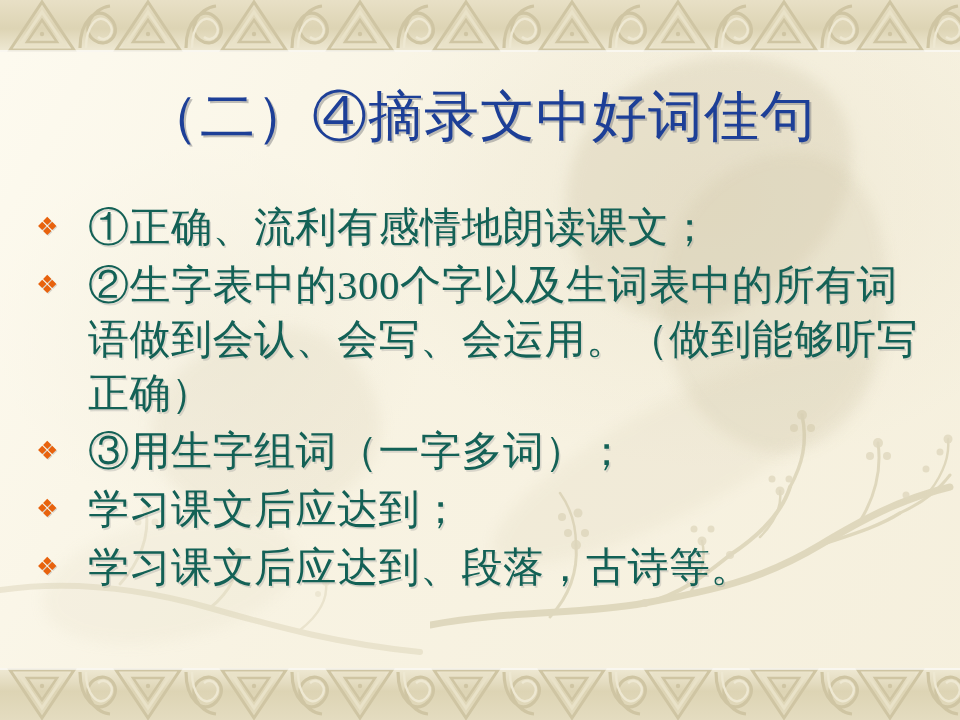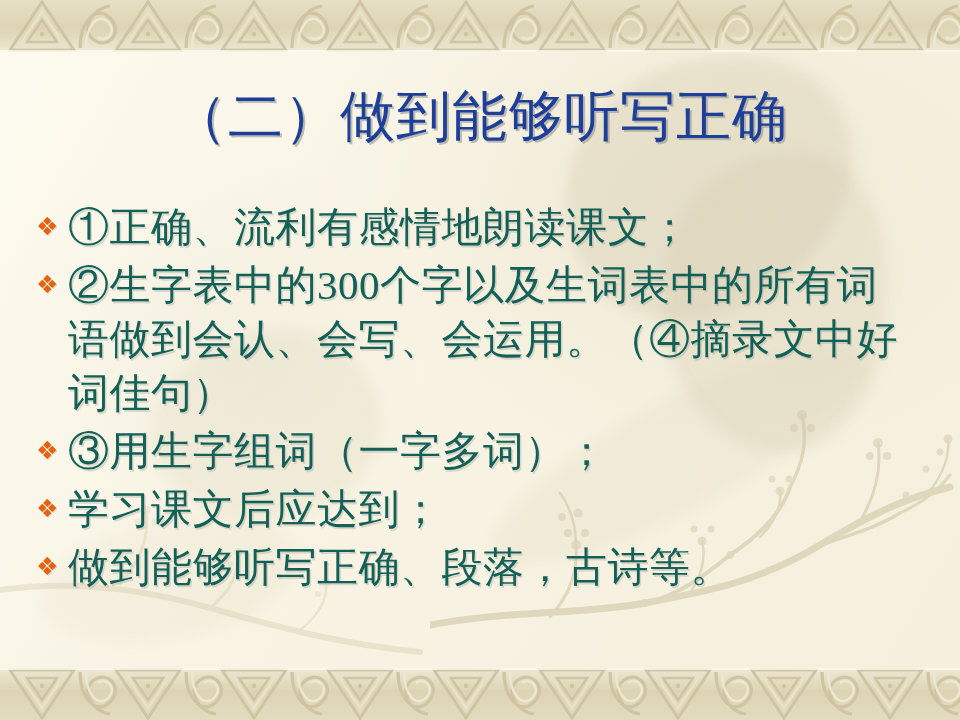--- a/index.html
+++ b/index.html
@@ -117,20 +117,21 @@
     text-shadow: 1px 1px 0 rgba(150,150,150,0.35);
     user-select: none;
   }
   .bullet-text {
     flex: 1 1 auto;
     font-size: 41px;
     line-height: 54px;
     color: #136156;
     text-shadow: 1.5px 1.5px 0 rgba(150,150,150,0.30);
     letter-spacing: 0.5px;
+    margin-left: 20px;
   }
   .bullet-text.wrap { max-width: 838px; }
 </style>
 </head>
 <body>
 
 <div id="slide">
 
   <div class="bg-base"></div>
   <div class="wm-brush wm-b1"></div>
@@ -270,43 +271,43 @@
           <use href="#knot-dn" x="714" y="0"></use>
         <use href="#tri-dn" x="752" y="0"></use>
           <use href="#knot-dn" x="820" y="0"></use>
         <use href="#tri-dn" x="858" y="0"></use>
           <use href="#knot-dn" x="926" y="0"></use>
       </g>
     </svg>
     <div class="band-edge"></div>
   </div>
 
-  <div class="title">（二）做到能够听写正确</div>
+  <div class="title">（二）④摘录文中好词佳句</div>
 
   <div class="bullets">
 
     <div class="bullet-row">
       <span class="bullet-mark">❖</span>
       <span class="bullet-text">①正确、流利有感情地朗读课文；</span>
     </div>
 
     <div class="bullet-row">
       <span class="bullet-mark">❖</span>
-      <span class="bullet-text wrap">②生字表中的300个字以及生词表中的所有词语做到会认、会写、会运用。（④摘录文中好词佳句）</span>
+      <span class="bullet-text wrap">②生字表中的300个字以及生词表中的所有词语做到会认、会写、会运用。（做到能够听写正确）</span>
     </div>
 
     <div class="bullet-row">
       <span class="bullet-mark">❖</span>
       <span class="bullet-text">③用生字组词（一字多词）；</span>
     </div>
 
     <div class="bullet-row">
       <span class="bullet-mark">❖</span>
       <span class="bullet-text">学习课文后应达到；</span>
     </div>
 
     <div class="bullet-row">
       <span class="bullet-mark">❖</span>
-      <span class="bullet-text">做到能够听写正确、段落，古诗等。</span>
+      <span class="bullet-text">学习课文后应达到、段落，古诗等。</span>
     </div>
 
   </div>
 </div>
 
 </body></html>

